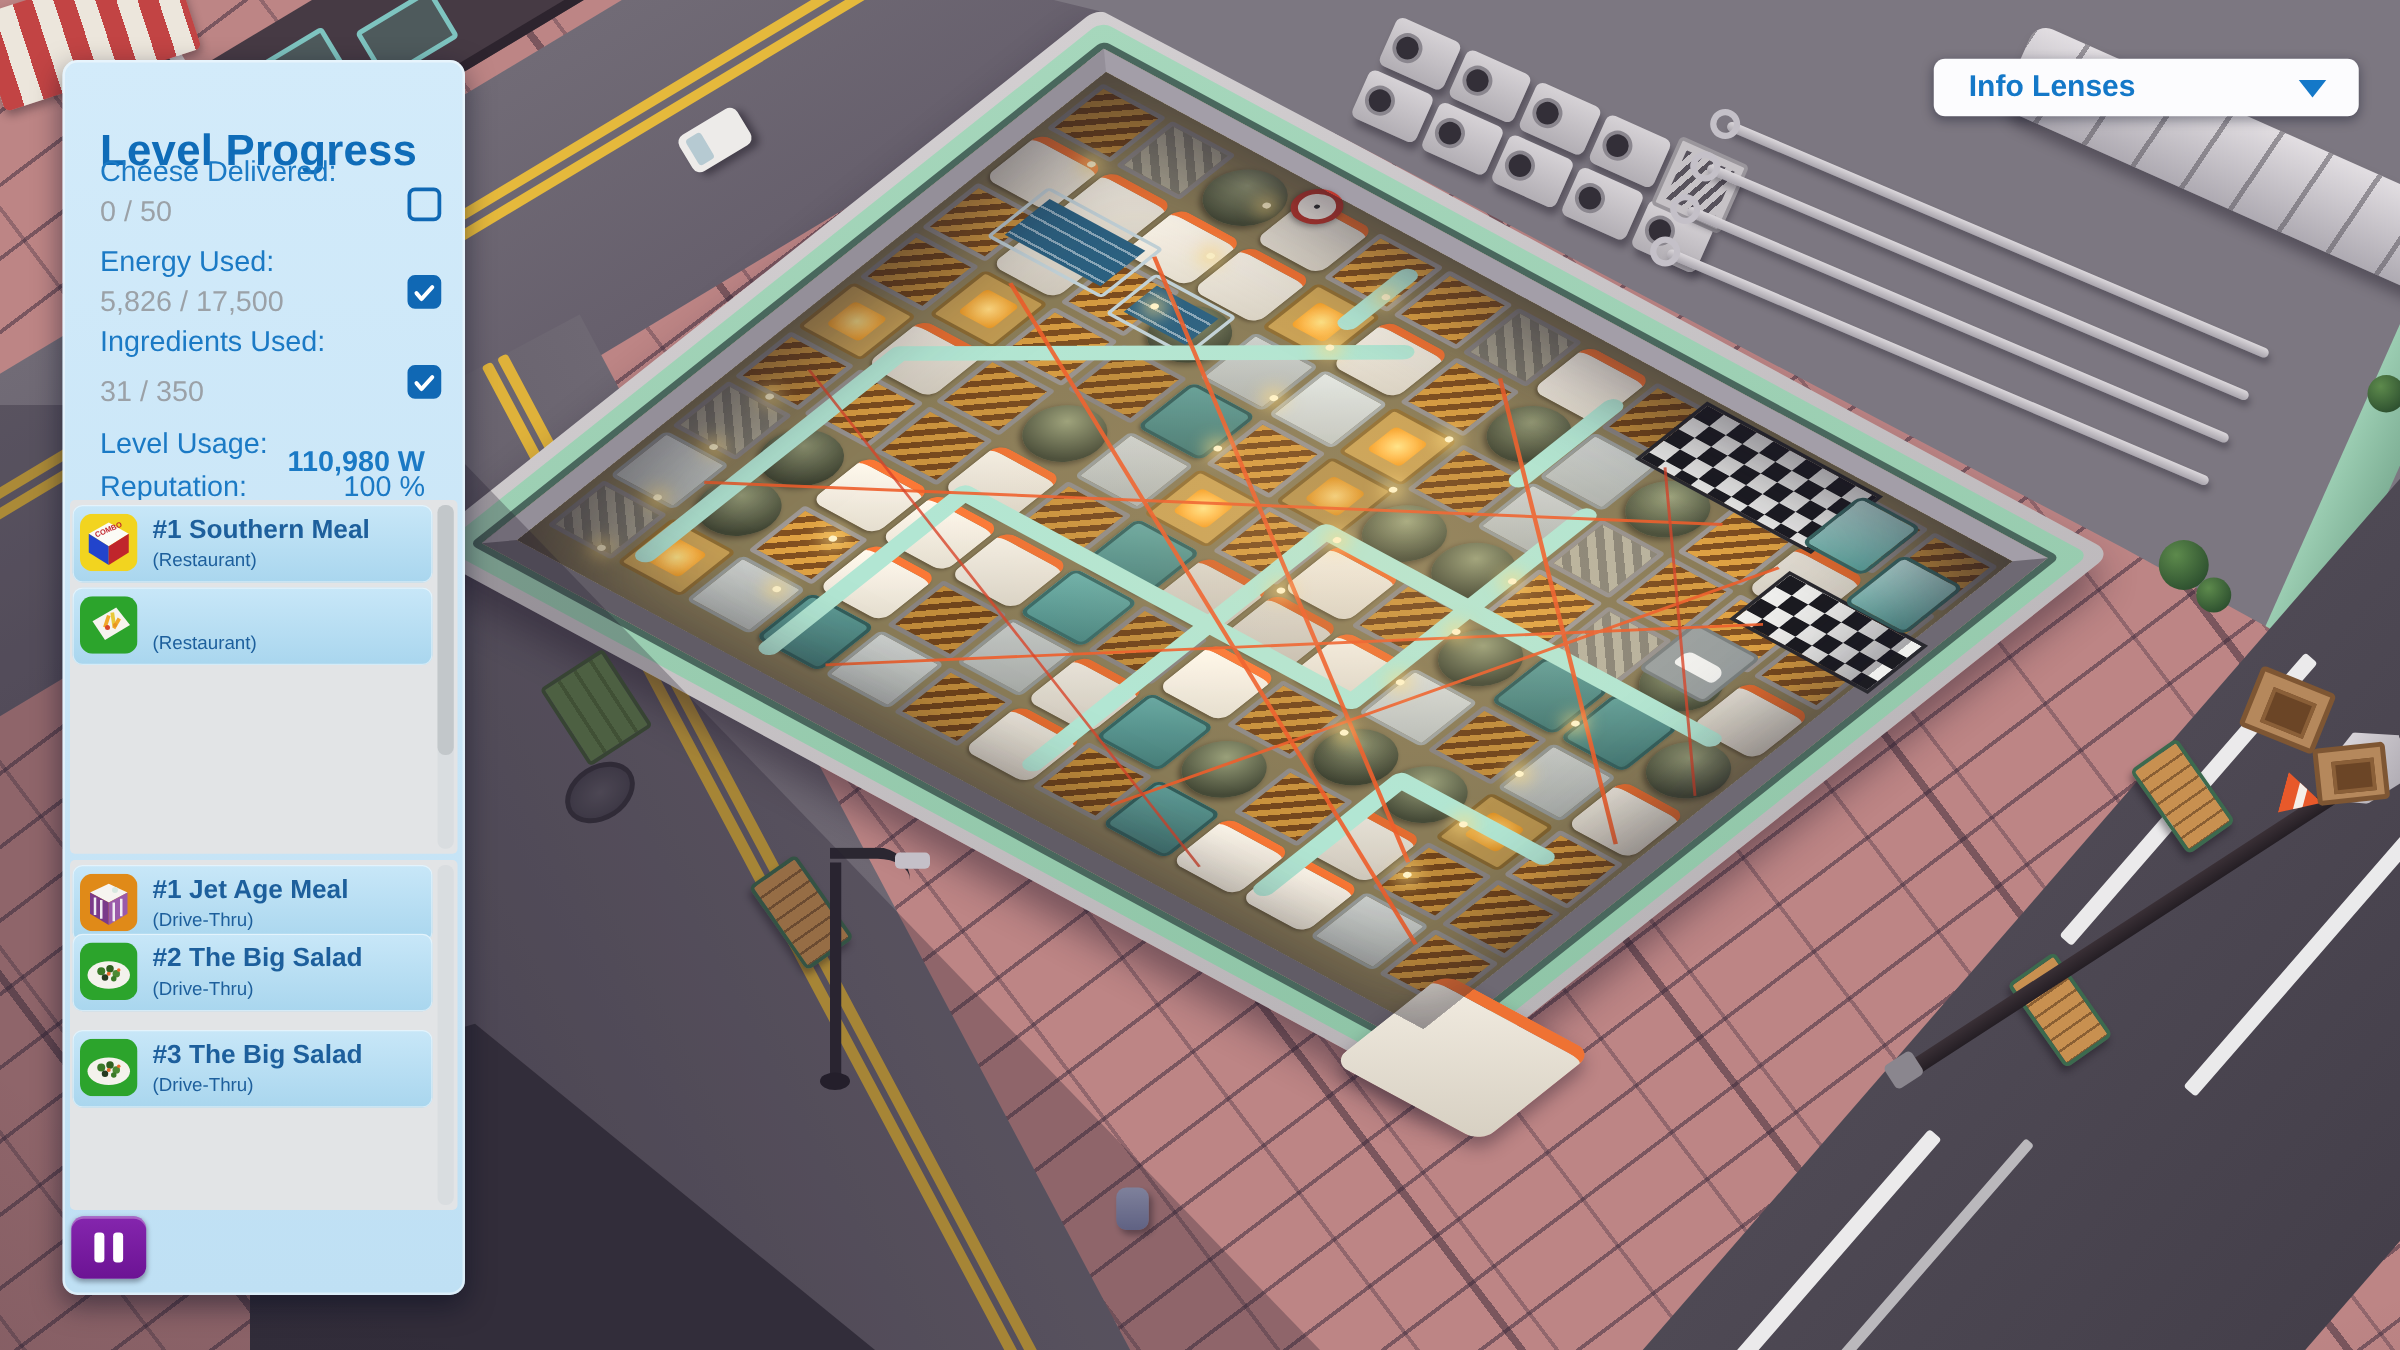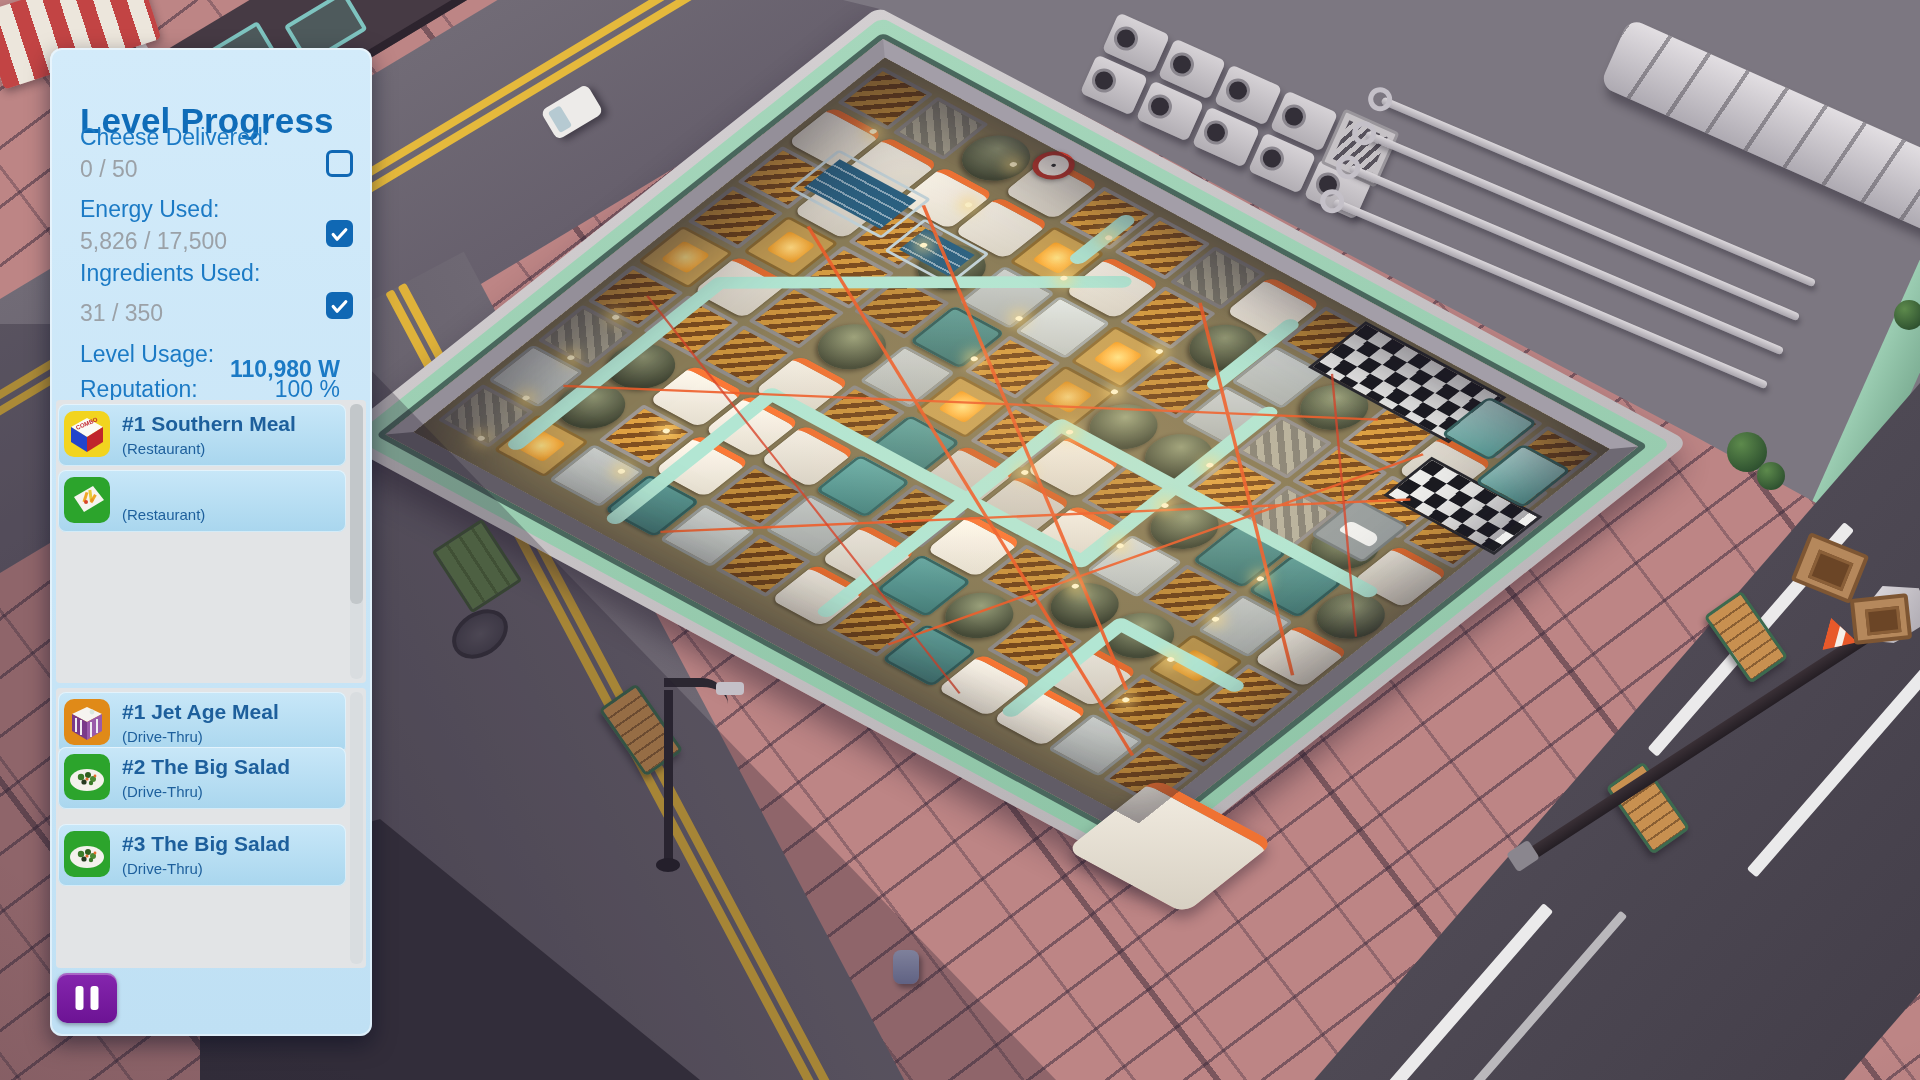--- a/index.html
+++ b/index.html
@@ -563,14 +563,18 @@
     </div>
 
     <button class="btn-pause">
       <span class="pbars">
           <i></i>
           <i></i>
         </span>
     </button>
   </aside>
 
+  <div class="dropdown">
+    <span class="dd-label">Info Lenses</span>
+    <span class="dd-caret"></span>
+  </div>
 
 </div>
 
 </body></html>

